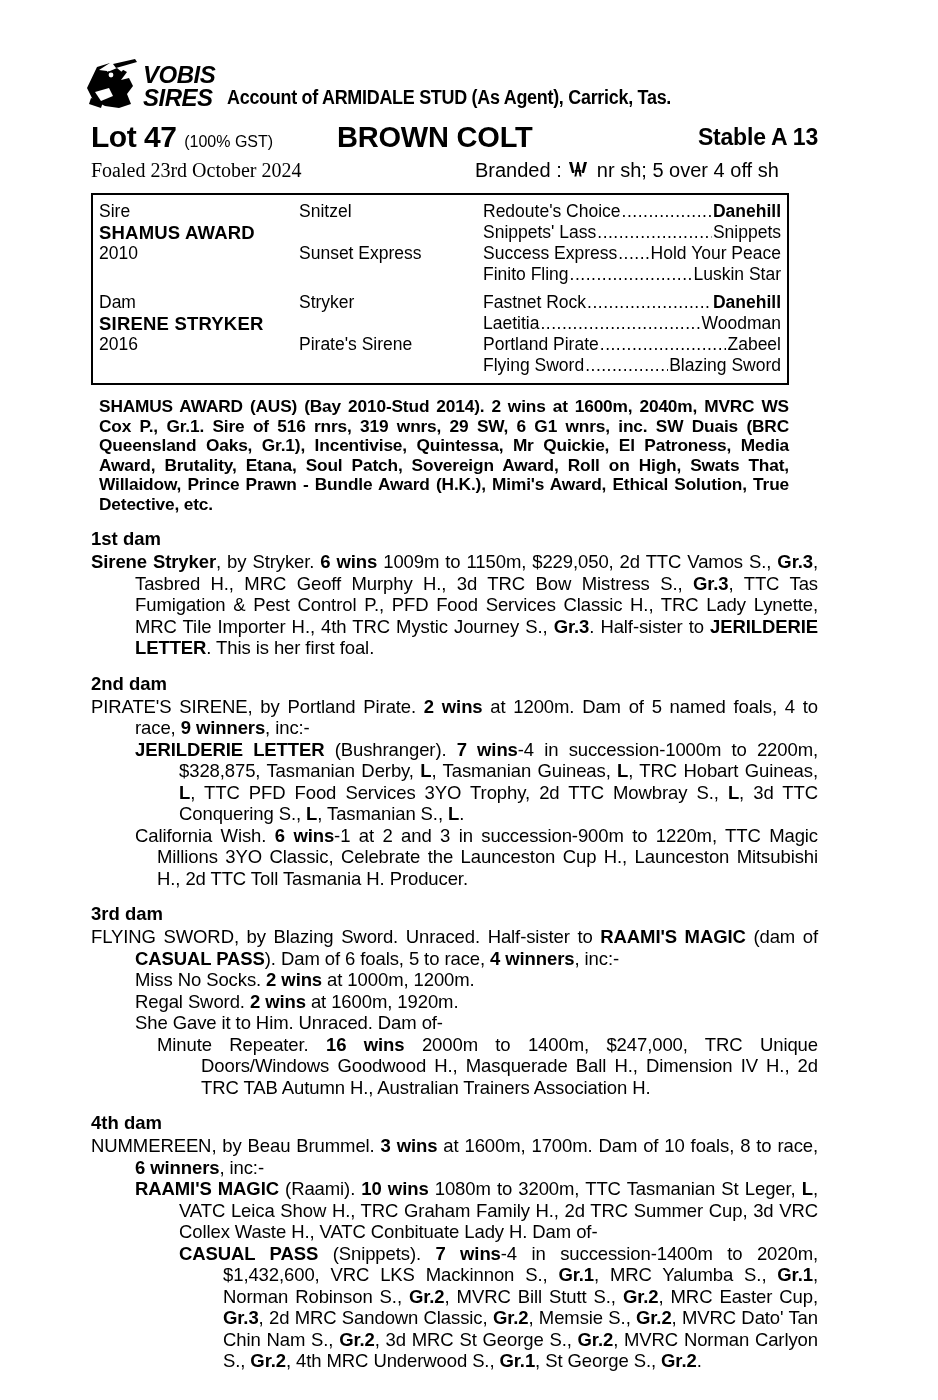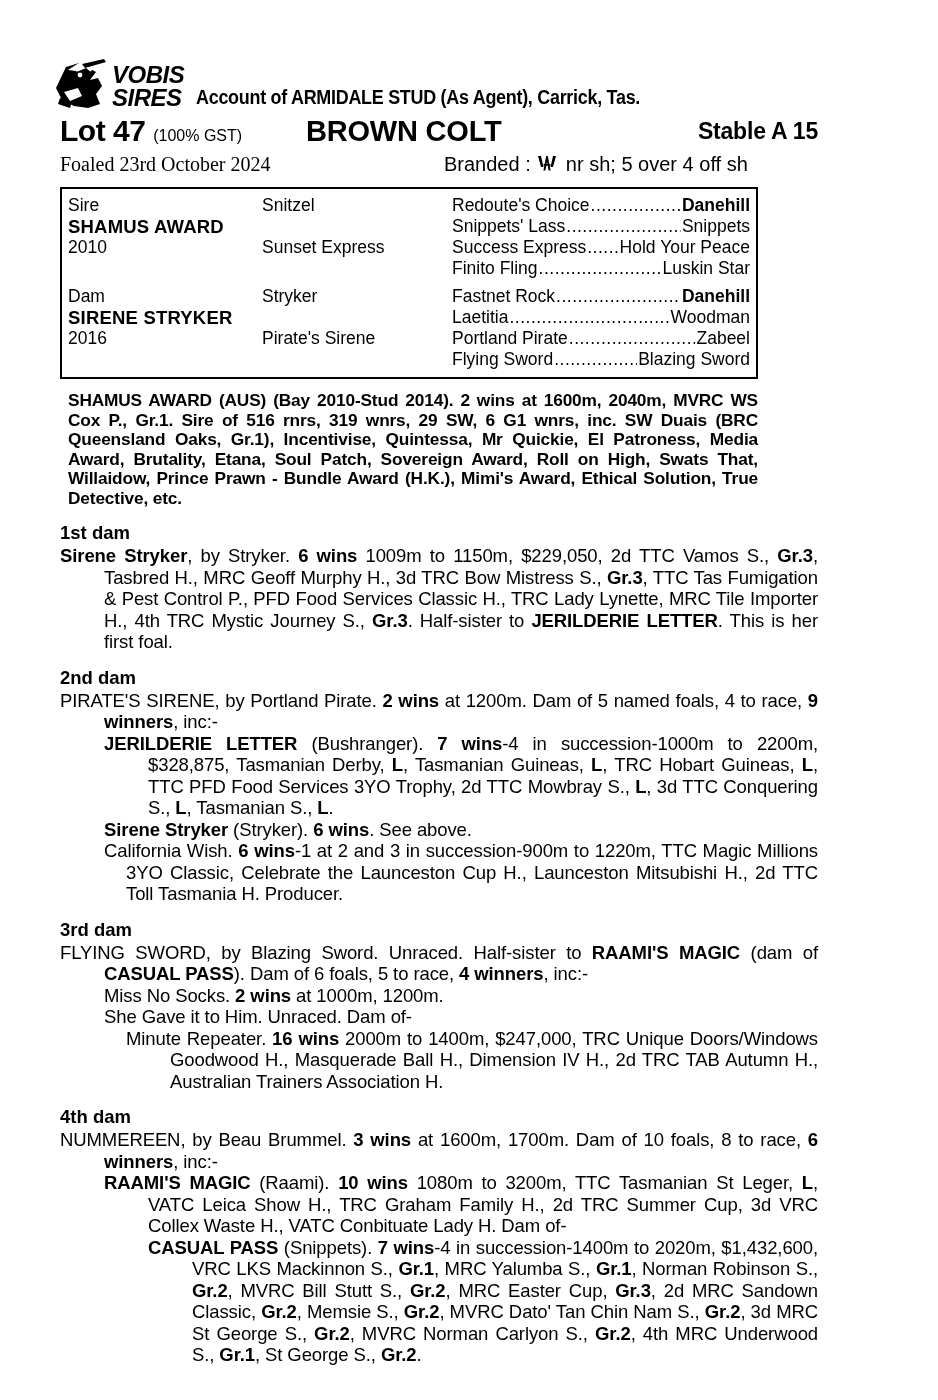--- a/index.html
+++ b/index.html
@@ -12,21 +12,21 @@
     height: 1400px;
     font-family: "Liberation Sans", sans-serif;
     color: #000000;
     overflow: hidden;
   }
   .page {
     position: relative;
     width: 938px;
     height: 1400px;
     box-sizing: border-box;
-    padding: 0 120px 0 60px;
+    padding: 0 120px 0 91px;
   }
 
   
   .header {
     position: relative;
     height: 112px;
   }
   .vobis-logo {
     position: absolute;
     left: -8px;
@@ -50,21 +50,21 @@
     letter-spacing: -0.3px;
     transform: scaleX(0.92);
     transform-origin: left center;
     white-space: nowrap;
   }
 
   
   .title-row {
     position: relative;
     height: 36px;
-    margin-top: 2px;
+    margin-top: 8px;
   }
   .lot-no {
     position: absolute;
     left: 0;
     top: 0;
     font-size: 30px;
     font-weight: bold;
     letter-spacing: -0.5px;
     white-space: nowrap;
   }
@@ -129,21 +129,21 @@
     position: relative;
   }
   .ped-row {
     position: relative;
     height: 21px;
     font-size: 17.5px;
     line-height: 21px;
     white-space: nowrap;
   }
   .c1 { position: absolute; left: 6px; }
-  .c2 { position: absolute; left: 200px; }
+  .c2 { position: absolute; left: 206px; }
   .c3 { position: absolute; left: 390px; right: 6px; display: flex; align-items: baseline; }
   .c3 .nm { flex: 0 0 auto; text-align: center; }
   .c3 .dots {
     flex: 1 1 auto;
     overflow: hidden;
     white-space: nowrap;
     letter-spacing: 0.5px;
     margin: 0 1px;
   }
   .c3 .gs { flex: 0 0 auto; }
@@ -214,21 +214,21 @@
 
     <div class="account-line">Account of ARMIDALE STUD (As Agent), Carrick, Tas.</div>
   </div>
 
   <div class="title-row">
     <div class="lot-no">
       <span>Lot 47</span>
       <span class="gst">(100% GST)</span>
     </div>
     <div class="colour-sex">BROWN COLT</div>
-    <div class="stable">Stable A 15</div>
+    <div class="stable">Stable A 13</div>
   </div>
 
   <div class="foaled-row">
     <div class="foaled">Foaled 23rd October 2024</div>
     <div class="branded">
       <span>Branded :</span>
       <span class="brand-glyph">
         <svg width="20" height="17" viewBox="0 0 20 17" xmlns="http://www.w3.org/2000/svg">
           <g fill="#000">
             <path d="M1 1 L4 1 L6.5 12 L4 12 Z"></path>
@@ -325,27 +325,27 @@
 
   <div id="dam-sections">
       <div class="dam-section">
         <div class="dam-head">1st dam</div>
         <div class="entry hang1"><span class="b">Sirene Stryker</span><span>, by Stryker. </span><span class="b">6 wins</span><span> 1009m to 1150m, $229,050, 2d TTC Vamos S., </span><span class="b">Gr.3</span><span>, Tasbred H., MRC Geoff Murphy H., 3d TRC Bow Mistress S., </span><span class="b">Gr.3</span><span>, TTC Tas Fumigation &amp; Pest Control P., PFD Food Services Classic H., TRC Lady Lynette, MRC Tile Importer H., 4th TRC Mystic Journey S., </span><span class="b">Gr.3</span><span>. Half-sister to </span><span class="b">JERILDERIE LETTER</span><span>. This is her first foal.</span></div>
       </div>
       <div class="dam-section">
         <div class="dam-head">2nd dam</div>
         <div class="entry hang1"><span>PIRATE'S SIRENE, by Portland Pirate. </span><span class="b">2 wins</span><span> at 1200m. Dam of 5 named foals, 4 to race, </span><span class="b">9 winners</span><span>, inc:-</span></div>
         <div class="entry hang3"><span class="b">JERILDERIE LETTER</span><span> (Bushranger). </span><span class="b">7 wins</span><span>-4 in succession-1000m to 2200m, $328,875, Tasmanian Derby, </span><span class="b">L</span><span>, Tasmanian Guineas, </span><span class="b">L</span><span>, TRC Hobart Guineas, </span><span class="b">L</span><span>, TTC PFD Food Services 3YO Trophy, 2d TTC Mowbray S., </span><span class="b">L</span><span>, 3d TTC Conquering S., </span><span class="b">L</span><span>, Tasmanian S., </span><span class="b">L</span><span>.</span></div>
-        <div class="entry hang3"><span class="b">Sirene Stryker</span><span> (Stryker). </span><span class="b">6 wins</span><span>. See above.</span></div>
         <div class="entry hang6"><span>California Wish. </span><span class="b">6 wins</span><span>-1 at 2 and 3 in succession-900m to 1220m, TTC Magic Millions 3YO Classic, Celebrate the Launceston Cup H., Launceston Mitsubishi H., 2d TTC Toll Tasmania H. Producer.</span></div>
       </div>
       <div class="dam-section">
         <div class="dam-head">3rd dam</div>
         <div class="entry hang1"><span>FLYING SWORD, by Blazing Sword. Unraced. Half-sister to </span><span class="b">RAAMI'S MAGIC</span><span> (dam of </span><span class="b">CASUAL PASS</span><span>). Dam of 6 foals, 5 to race, </span><span class="b">4 winners</span><span>, inc:-</span></div>
         <div class="entry hang6"><span>Miss No Socks. </span><span class="b">2 wins</span><span> at 1000m, 1200m.</span></div>
+        <div class="entry hang6"><span>Regal Sword. </span><span class="b">2 wins</span><span> at 1600m, 1920m.</span></div>
         <div class="entry hang6"><span>She Gave it to Him. Unraced. Dam of-</span></div>
         <div class="entry hang4"><span>Minute Repeater. </span><span class="b">16 wins</span><span> 2000m to 1400m, $247,000, TRC Unique Doors/Windows Goodwood H., Masquerade Ball H., Dimension IV H., 2d TRC TAB Autumn H., Australian Trainers Association H.</span></div>
       </div>
       <div class="dam-section">
         <div class="dam-head">4th dam</div>
         <div class="entry hang1"><span>NUMMEREEN, by Beau Brummel. </span><span class="b">3 wins</span><span> at 1600m, 1700m. Dam of 10 foals, 8 to race, </span><span class="b">6 winners</span><span>, inc:-</span></div>
         <div class="entry hang3"><span class="b">RAAMI'S MAGIC</span><span> (Raami). </span><span class="b">10 wins</span><span> 1080m to 3200m, TTC Tasmanian St Leger, </span><span class="b">L</span><span>, VATC Leica Show H., TRC Graham Family H., 2d TRC Summer Cup, 3d VRC Collex Waste H., VATC Conbituate Lady H. Dam of-</span></div>
         <div class="entry hang5"><span class="b">CASUAL PASS</span><span> (Snippets). </span><span class="b">7 wins</span><span>-4 in succession-1400m to 2020m, $1,432,600, VRC LKS Mackinnon S., </span><span class="b">Gr.1</span><span>, MRC Yalumba S., </span><span class="b">Gr.1</span><span>, Norman Robinson S., </span><span class="b">Gr.2</span><span>, MVRC Bill Stutt S., </span><span class="b">Gr.2</span><span>, MRC Easter Cup, </span><span class="b">Gr.3</span><span>, 2d MRC Sandown Classic, </span><span class="b">Gr.2</span><span>, Memsie S., </span><span class="b">Gr.2</span><span>, MVRC Dato' Tan Chin Nam S., </span><span class="b">Gr.2</span><span>, 3d MRC St George S., </span><span class="b">Gr.2</span><span>, MVRC Norman Carlyon S., </span><span class="b">Gr.2</span><span>, 4th MRC Underwood S., </span><span class="b">Gr.1</span><span>, St George S., </span><span class="b">Gr.2</span><span>.</span></div>
       </div>
     </div>

